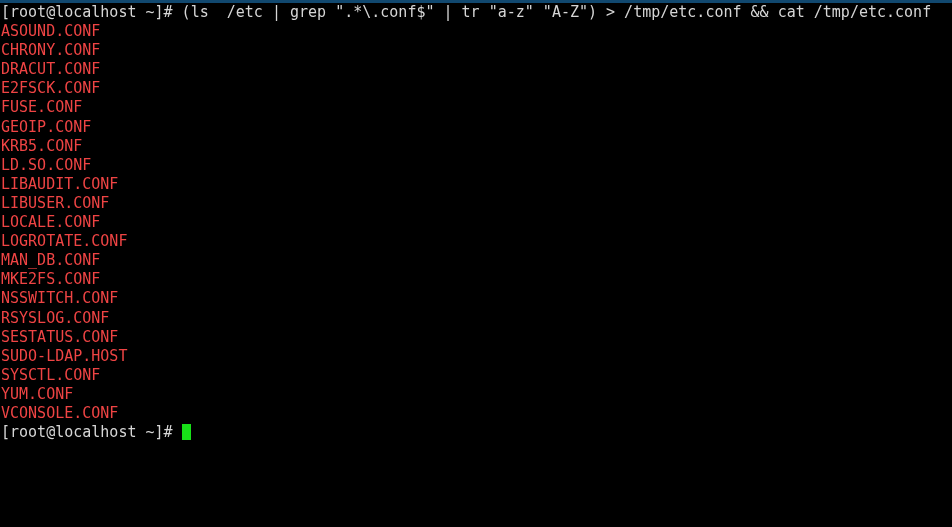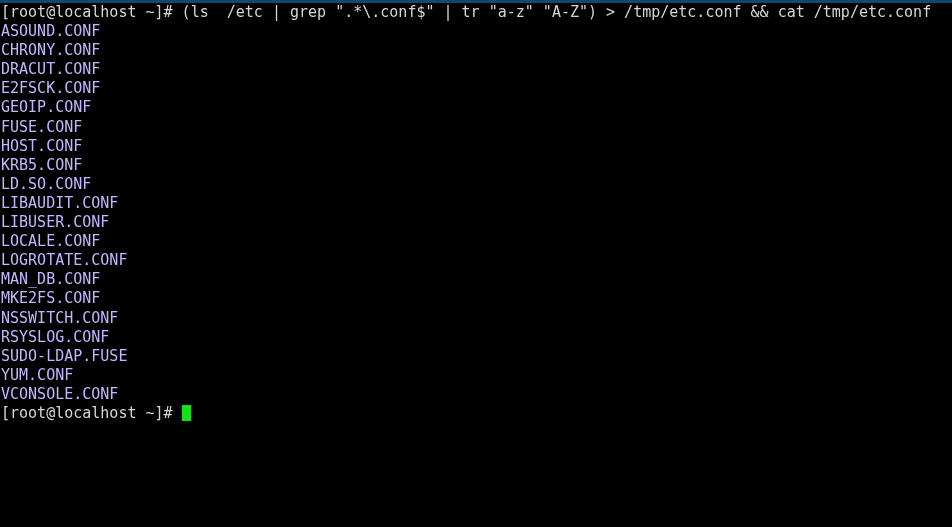--- a/index.html
+++ b/index.html
@@ -31,21 +31,21 @@
     position: absolute;
     top: 3px;
     left: 0;
     width: 952px;
     height: 380px;
     padding: 0 8px 0 1px;
     box-sizing: border-box;
   }
   .line {
     white-space: pre;
-    color: #c4b5fd;
+    color: #ef4444;
     height: 19.1px;
     letter-spacing: 0px;
   }
   .line.prompt-line {
     color: #d6d6d6;
   }
   .cursor-block {
     display: inline-block;
     width: 9.62px;
     height: 16px;
@@ -61,33 +61,34 @@
   <div class="top-bar"></div>
 
   <div class="screen">
 
     <div class="line prompt-line">[root@localhost ~]# (ls  /etc | grep ".*\.conf$" | tr "a-z" "A-Z") &gt; /tmp/etc.conf &amp;&amp; cat /tmp/etc.conf</div>
 
     <div class="line">ASOUND.CONF</div>
     <div class="line">CHRONY.CONF</div>
     <div class="line">DRACUT.CONF</div>
     <div class="line">E2FSCK.CONF</div>
+    <div class="line">FUSE.CONF</div>
     <div class="line">GEOIP.CONF</div>
-    <div class="line">FUSE.CONF</div>
-    <div class="line">HOST.CONF</div>
     <div class="line">KRB5.CONF</div>
     <div class="line">LD.SO.CONF</div>
     <div class="line">LIBAUDIT.CONF</div>
     <div class="line">LIBUSER.CONF</div>
     <div class="line">LOCALE.CONF</div>
     <div class="line">LOGROTATE.CONF</div>
     <div class="line">MAN_DB.CONF</div>
     <div class="line">MKE2FS.CONF</div>
     <div class="line">NSSWITCH.CONF</div>
     <div class="line">RSYSLOG.CONF</div>
-    <div class="line">SUDO-LDAP.FUSE</div>
+    <div class="line">SESTATUS.CONF</div>
+    <div class="line">SUDO-LDAP.HOST</div>
+    <div class="line">SYSCTL.CONF</div>
     <div class="line">YUM.CONF</div>
     <div class="line">VCONSOLE.CONF</div>
 
     <div class="line prompt-line"><span>[root@localhost ~]# </span><span class="cursor-block"></span></div>
 
   </div>
 </div>
 
 </body></html>

